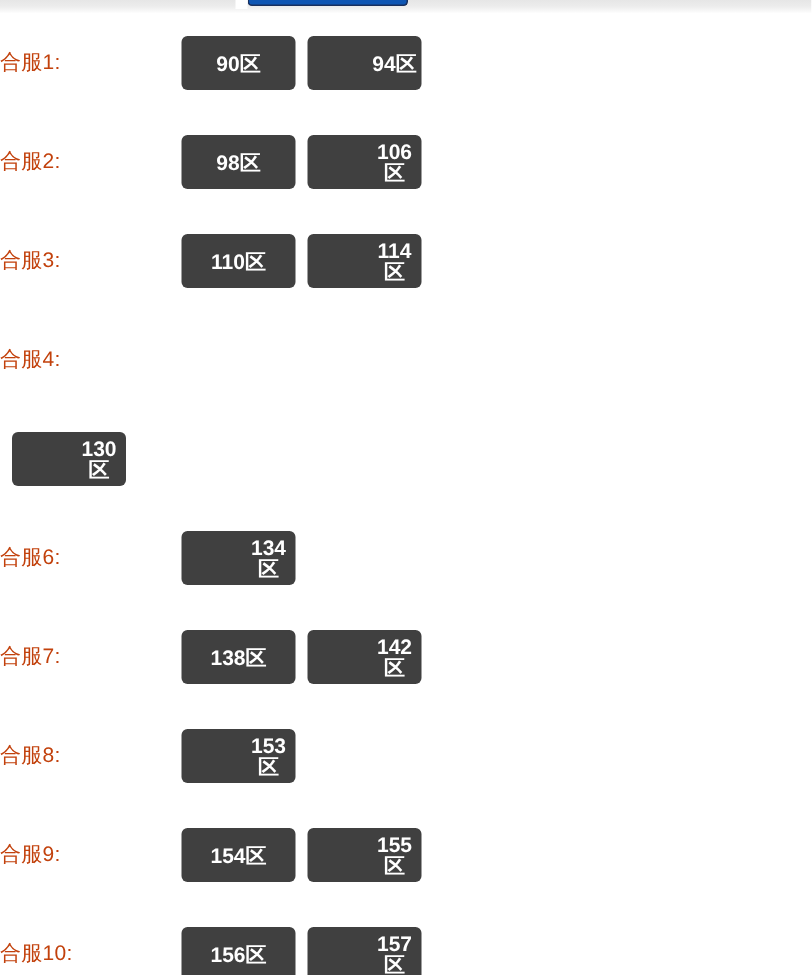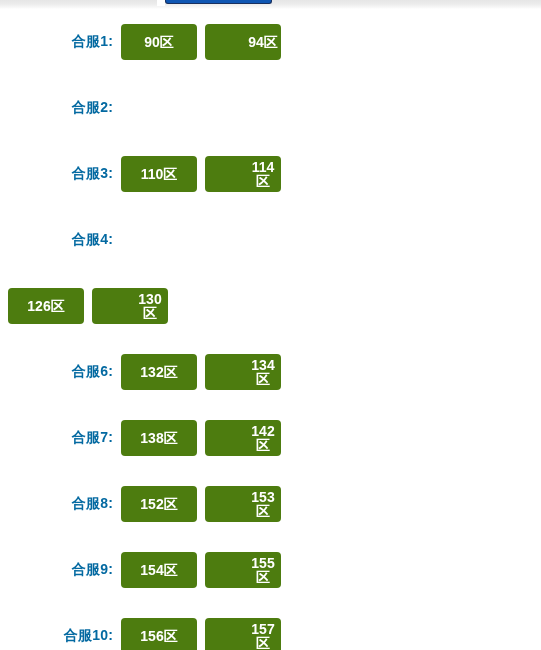--- a/index.html
+++ b/index.html
@@ -58,39 +58,37 @@
 
   .merge-row {
     position: relative;
     height: 66px;
     display: flex;
     align-items: center;
   }
 
   .row-label {
     width: 113px;
-    text-align: right;
     font-size: 14px;
-    color: #0369a1;
+    color: #c2410c;
     letter-spacing: 0.2px;
     white-space: nowrap;
     flex: 0 0 auto;
-    font-weight: bold;
   }
 
   .server-buttons {
     display: flex;
     align-items: center;
     margin-left: 8px;
   }
 
   .server-btn {
     width: 76px;
     height: 36px;
-    background: #4d7c0f;
+    background: #404040;
     border: none;
     border-radius: 4px;
     color: #ffffff;
     font-size: 14px;
     font-weight: bold;
     font-family: "Liberation Sans", "DejaVu Sans", sans-serif;
     display: flex;
     align-items: center;
     justify-content: center;
     margin-right: 8px;
@@ -116,63 +114,64 @@
   <div class="merge-row">
     <div class="row-label">合服1:</div>
     <div class="server-buttons">
       <button class="server-btn">90区</button>
       <button class="server-btn">94区</button>
     </div>
   </div>
 
   <div class="merge-row">
     <div class="row-label">合服2:</div>
+    <div class="server-buttons">
+      <button class="server-btn">98区</button>
+      <button class="server-btn">106区</button>
+    </div>
   </div>
 
   <div class="merge-row">
     <div class="row-label">合服3:</div>
     <div class="server-buttons">
       <button class="server-btn">110区</button>
       <button class="server-btn">114区</button>
     </div>
   </div>
 
   <div class="merge-row">
     <div class="row-label">合服4:</div>
     <div class="server-buttons">
     </div>
   </div>
 
   <div class="merge-row">
     <div class="server-buttons">
-      <button class="server-btn">126区</button>
       <button class="server-btn">130区</button>
     </div>
   </div>
 
   <div class="merge-row">
     <div class="row-label">合服6:</div>
     <div class="server-buttons">
-      <button class="server-btn">132区</button>
       <button class="server-btn">134区</button>
     </div>
   </div>
 
   <div class="merge-row">
     <div class="row-label">合服7:</div>
     <div class="server-buttons">
       <button class="server-btn">138区</button>
       <button class="server-btn">142区</button>
     </div>
   </div>
 
   <div class="merge-row">
     <div class="row-label">合服8:</div>
     <div class="server-buttons">
-      <button class="server-btn">152区</button>
       <button class="server-btn">153区</button>
     </div>
   </div>
 
   <div class="merge-row">
     <div class="row-label">合服9:</div>
     <div class="server-buttons">
       <button class="server-btn">154区</button>
       <button class="server-btn">155区</button>
     </div>

